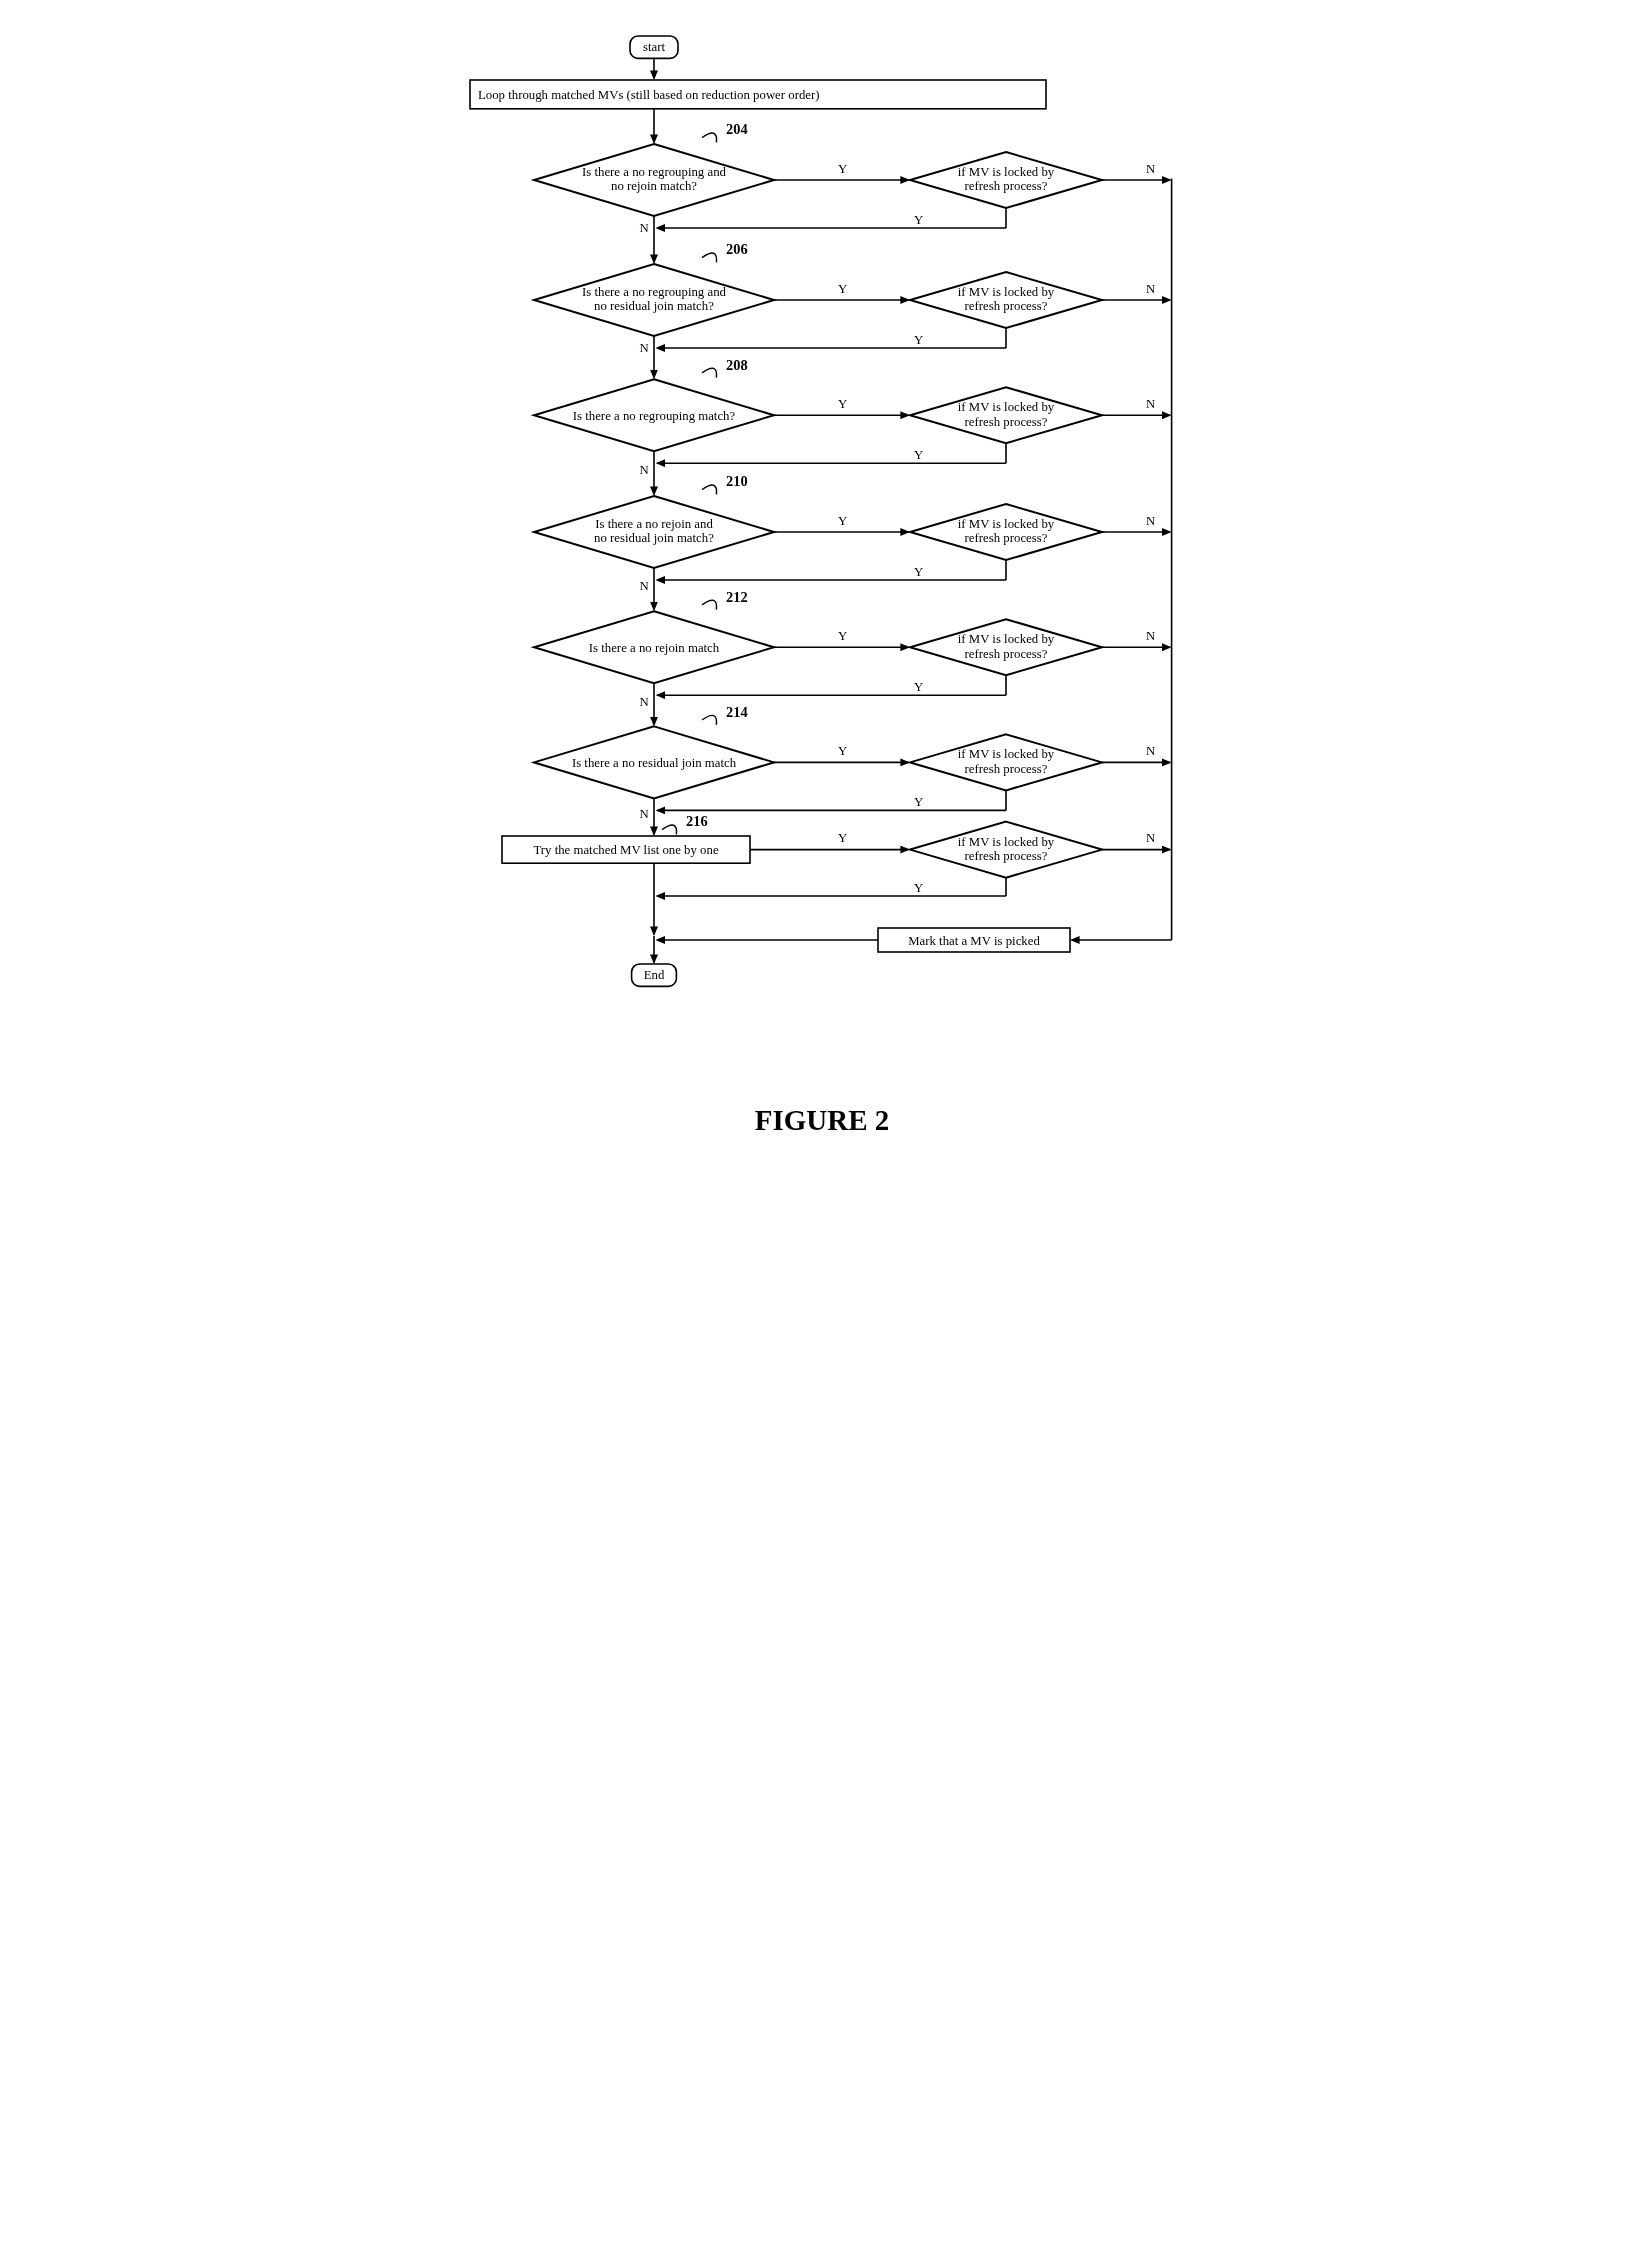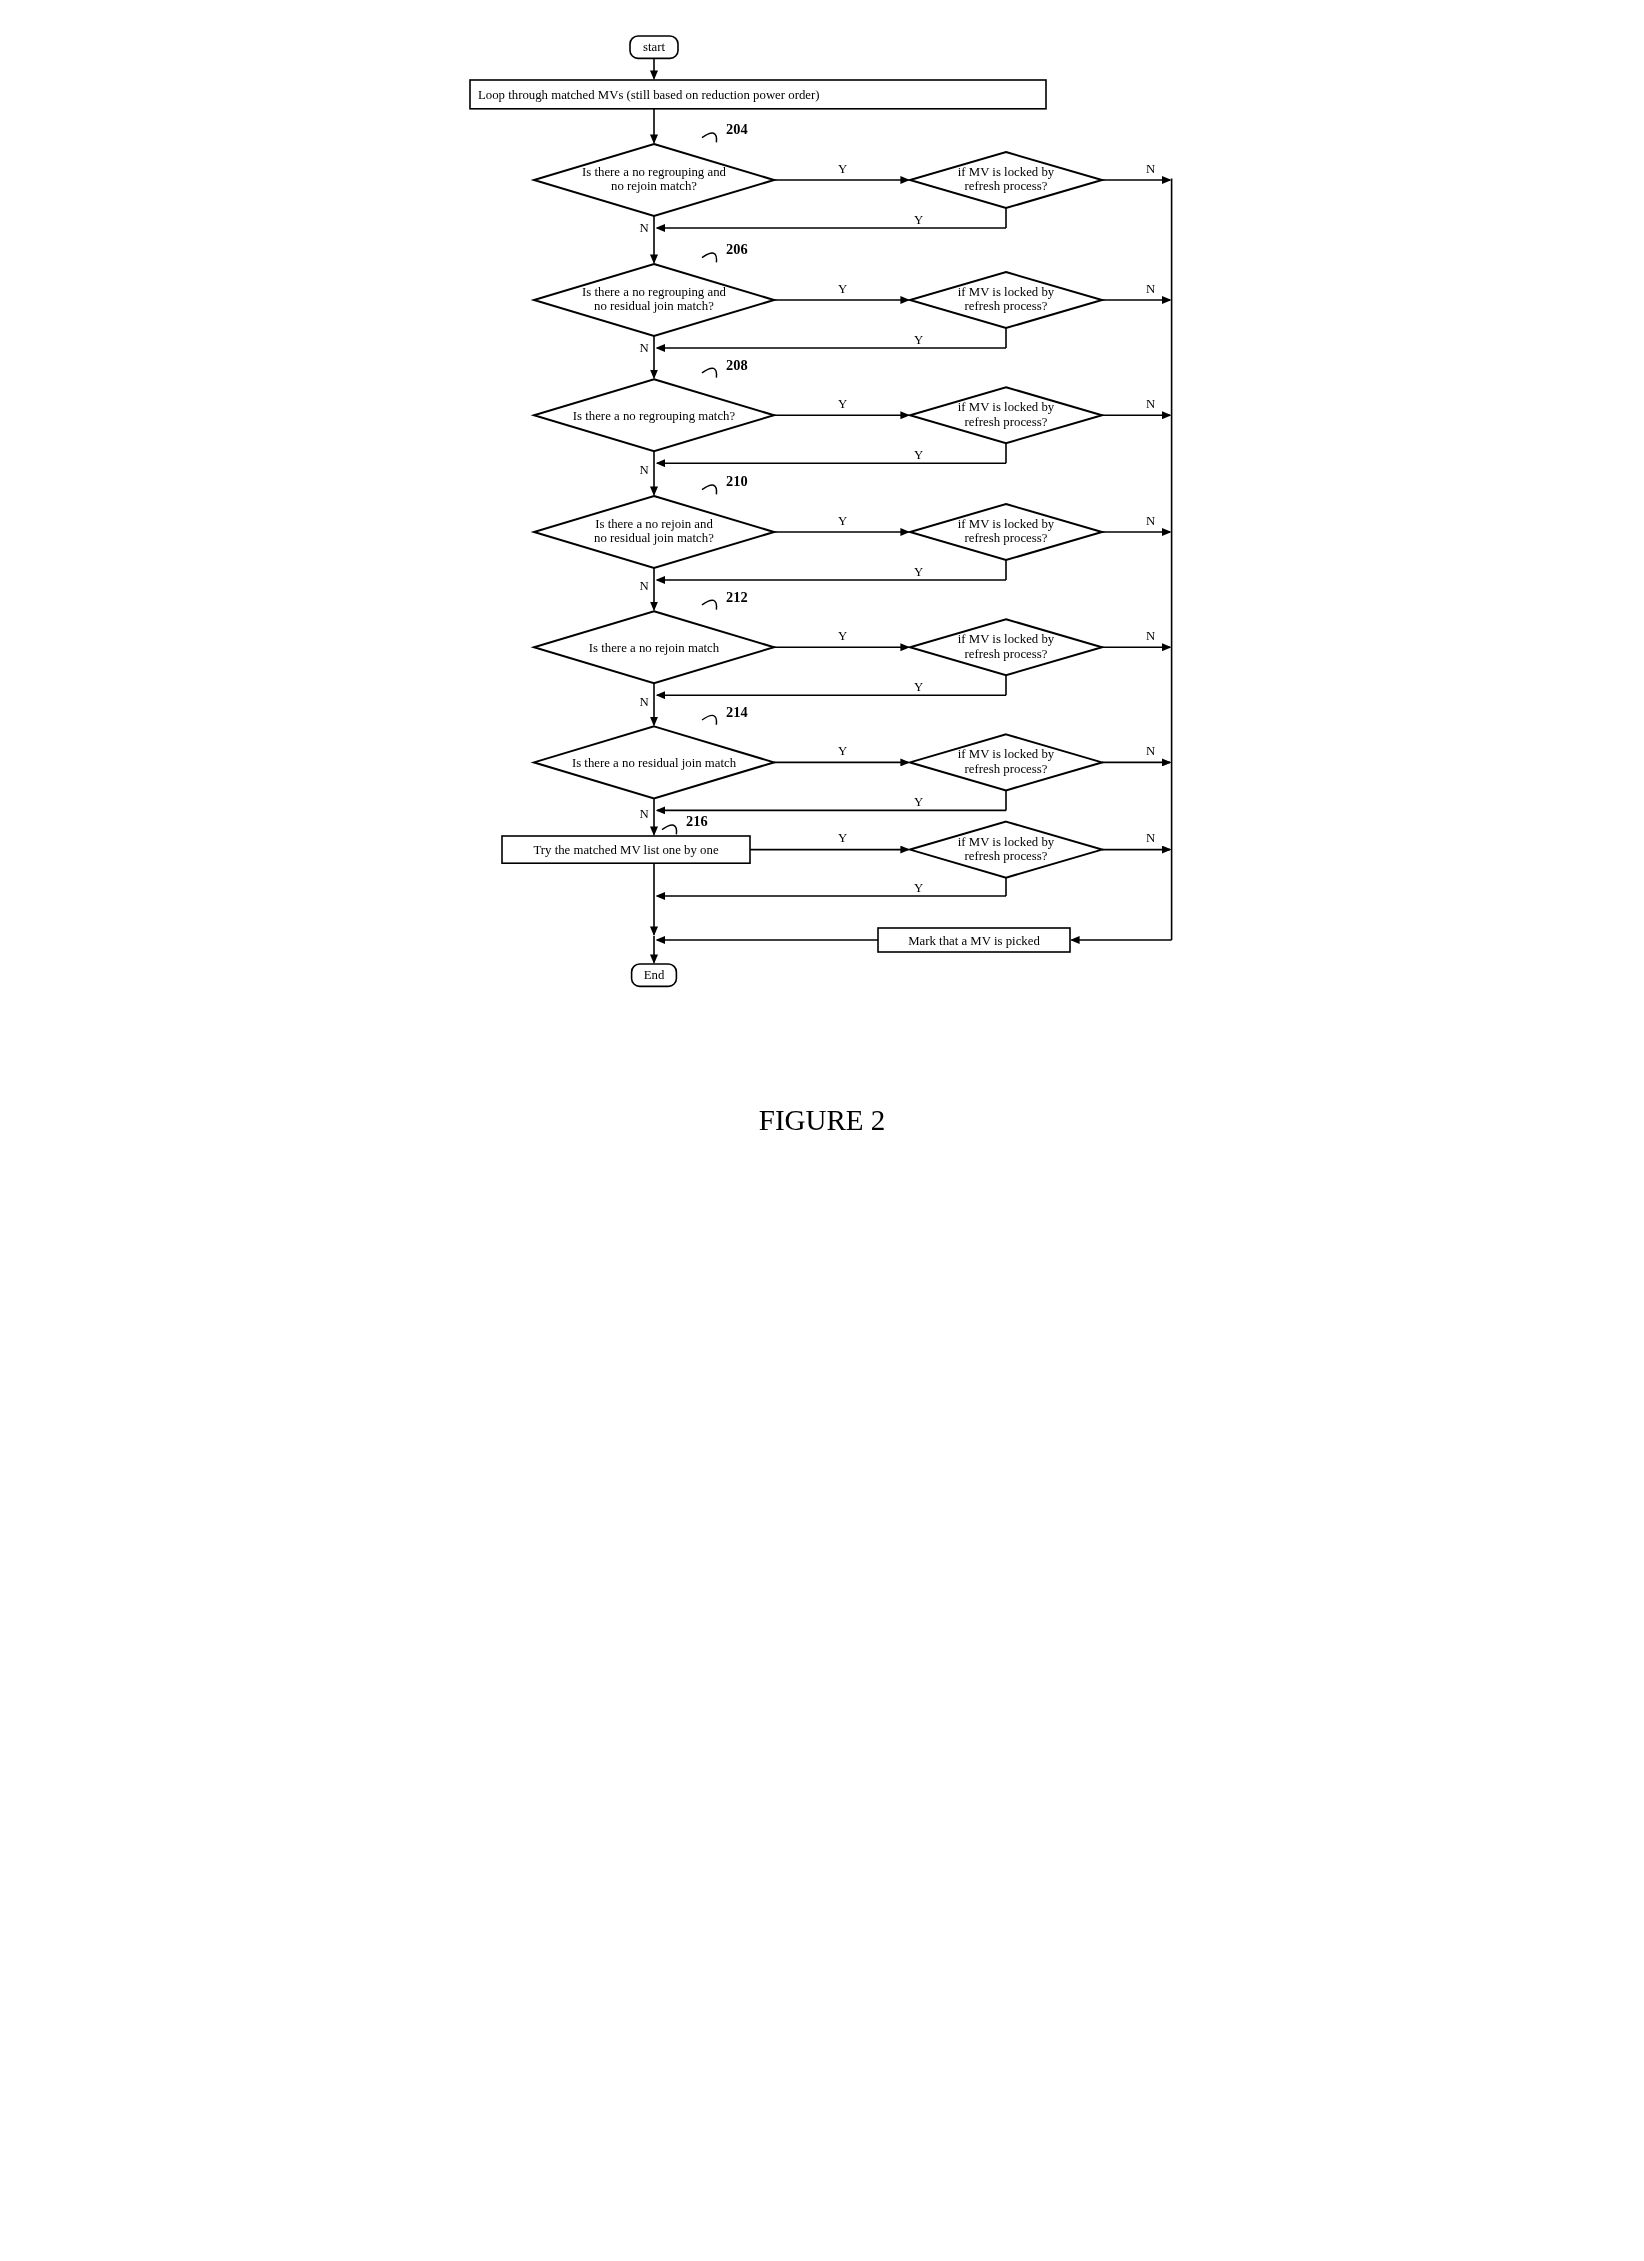--- a/index.html
+++ b/index.html
@@ -8,21 +8,21 @@
   font-family: "Times New Roman", serif;
   background: white;
 }
 svg {
   display: block;
   margin: 0 auto;
 }
 .figure-title {
   text-align: center;
   font-size: 29px;
-  font-weight: normal;
+  font-weight: bold;
   font-family: "Times New Roman", serif;
   margin-top: 32px;
 }
 text {
   font-family: "Times New Roman", serif;
 }
 .label-num {
   font-weight: bold;
   font-size: 18px;
 }

